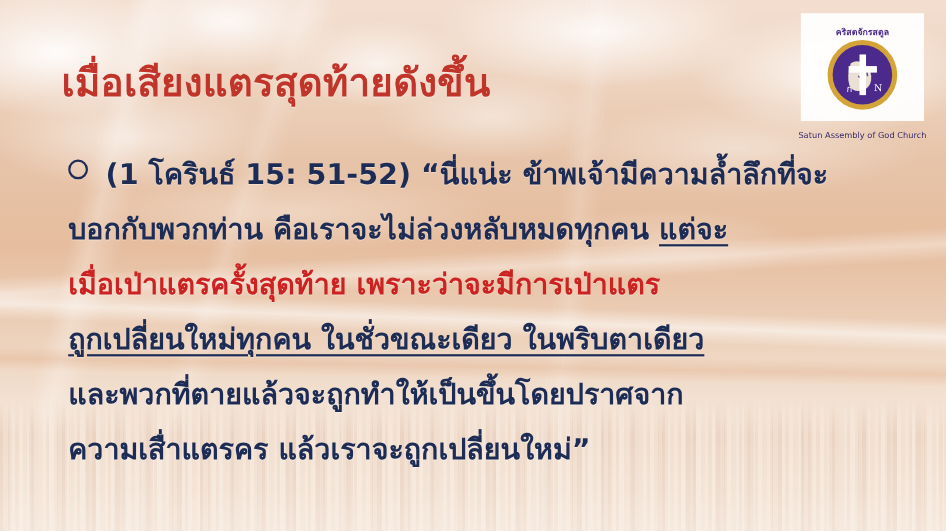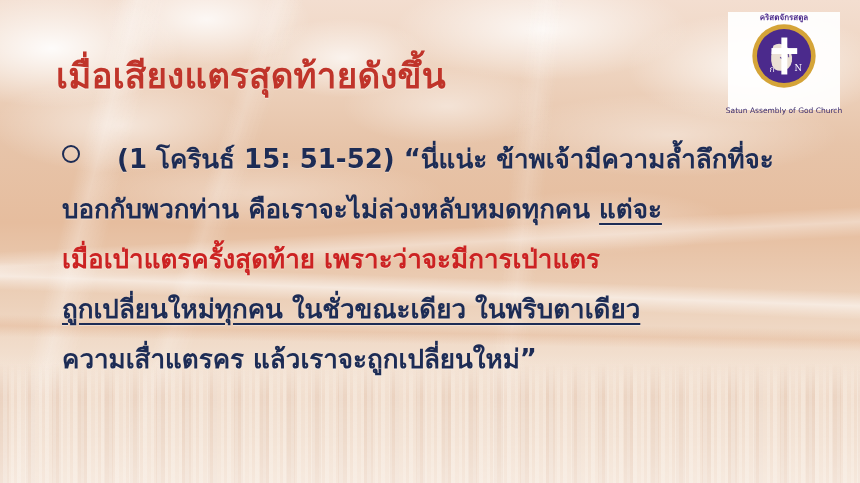--- a/index.html
+++ b/index.html
@@ -130,21 +130,20 @@
   .verse-lines {
     flex: 1 1 auto;
   }
   .vline {
     font-size: 26px;
     line-height: 50px;
     font-weight: 700;
     color: #1d2c55;
     white-space: nowrap;
     text-shadow: 0 1px 0 rgba(255,255,255,.35);
-    margin-left: 21px;
   }
   .vline.indent {
     margin-left: -34px;
   }
   .vline .u {
     text-decoration: underline;
     text-underline-offset: 5px;
     text-align: right;
   }
   .vline.red {
@@ -156,21 +155,21 @@
     position: absolute;
     right: 20px;
     top: 12px;
     width: 112px;
     height: 98px;
     background: rgba(255,255,255,.92);
     display: flex;
     flex-direction: column;
     align-items: center;
     justify-content: flex-start;
-    padding-top: 2px;
+    padding-top: 14px;
     box-sizing: border-box;
   }
   .logo-top-text {
     font-size: 8px;
     font-weight: 700;
     color: #4b2a8c;
     line-height: 1;
     margin-bottom: 1px;
   }
   .logo-mark {
@@ -201,20 +200,21 @@
   <div class="title">เมื่อเสียงแตรสุดท้ายดังขึ้น</div>
 
   <div class="verse-block">
     <div class="verse-row">
       <div class="bullet"></div>
       <div class="verse-lines">
         <div class="vline"><span>(1 โครินธ์ 15: 51-52) “นี่แน่ะ ข้าพเจ้ามีความล้ำลึกที่จะ</span></div>
         <div class="vline indent"><span>บอกกับพวกท่าน คือเราจะไม่ล่วงหลับหมดทุกคน </span><span class="u">แต่จะ</span></div>
         <div class="vline indent red"><span>เมื่อเป่าแตรครั้งสุดท้าย เพราะว่าจะมีการเป่าแตร</span></div>
         <div class="vline indent"><span class="u">ถูกเปลี่ยนใหม่ทุกคน ในชั่วขณะเดียว ในพริบตาเดียว</span></div>
+        <div class="vline indent"><span>และพวกที่ตายแล้วจะถูกทำให้เป็นขึ้นโดยปราศจาก</span></div>
         <div class="vline indent"><span>ความเสื่าแตรคร แล้วเราจะถูกเปลี่ยนใหม่”</span></div>
       </div>
     </div>
   </div>
 
   <div class="logo">
     <div class="logo-top-text">คริสตจักรสตูล</div>
     <div class="logo-mark">
       <svg viewBox="0 0 100 100" width="66" height="66" aria-hidden="true">
         <circle cx="50" cy="50" r="48" fill="#d5a438"></circle>

